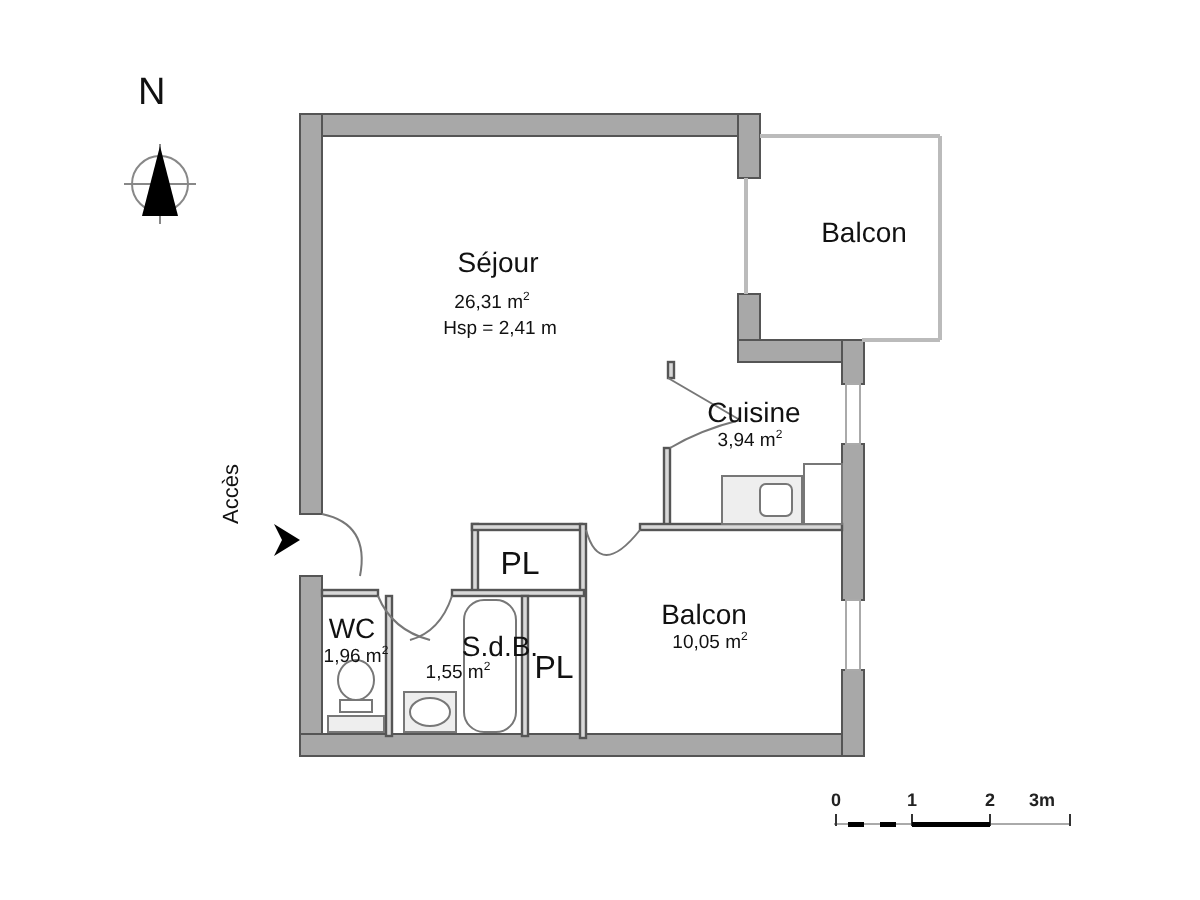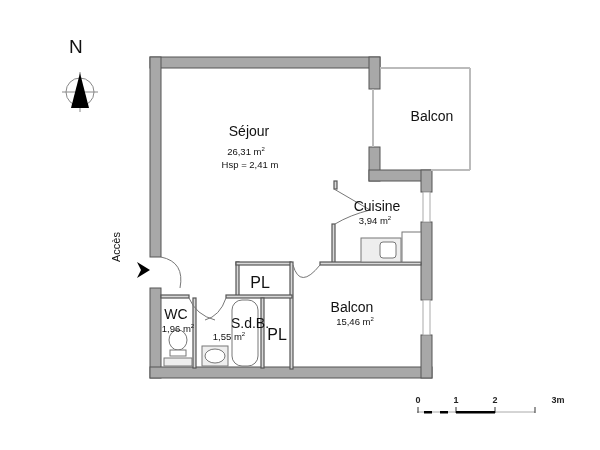--- a/index.html
+++ b/index.html
@@ -121,27 +121,27 @@
 <div class="lbl room" style="left:249px;top:123px;text-align:center;">Séjour</div>
 <div class="lbl area" style="left:246px;top:146px;"><span>26,31 m</span><sup>2</sup></div>
 <div class="lbl area" style="left:250px;top:159px;">Hsp = 2,41 m</div>
 
 <div class="lbl room" style="left:432px;top:108px;">Balcon</div>
 
 <div class="lbl room" style="left:377px;top:198px;">Cuisine</div>
 <div class="lbl area" style="left:375px;top:215px;"><span>3,94 m</span><sup>2</sup></div>
 
 <div class="lbl room" style="left:352px;top:299px;">Balcon</div>
-<div class="lbl area" style="left:355px;top:316px;"><span>15,46 m</span><sup>2</sup></div>
+<div class="lbl area" style="left:355px;top:316px;"><span>10,05 m</span><sup>2</sup></div>
 
 <div class="lbl room" style="left:176px;top:306px;text-align:right;">WC</div>
 <div class="lbl area" style="left:178px;top:323px;"><span>1,96 m</span><sup>2</sup></div>
 
 <div class="lbl room" style="left:230px;top:315px;margin-left:20px;">S.d.B.</div>
 <div class="lbl area" style="left:229px;top:331px;"><span>1,55 m</span><sup>2</sup></div>
 
 <div class="lbl pl" style="left:260px;top:274px;">PL</div>
 <div class="lbl pl" style="left:277px;top:326px;">PL</div>
 
 <div class="scale-tick" style="left:418px;top:395px;">0</div>
 <div class="scale-tick" style="left:456px;top:395px;">1</div>
 <div class="scale-tick" style="left:495px;top:395px;">2</div>
-<div class="scale-tick" style="left:558px;top:395px;">3m</div>
+<div class="scale-tick" style="left:521px;top:395px;">3m</div>
 
 </body></html>

